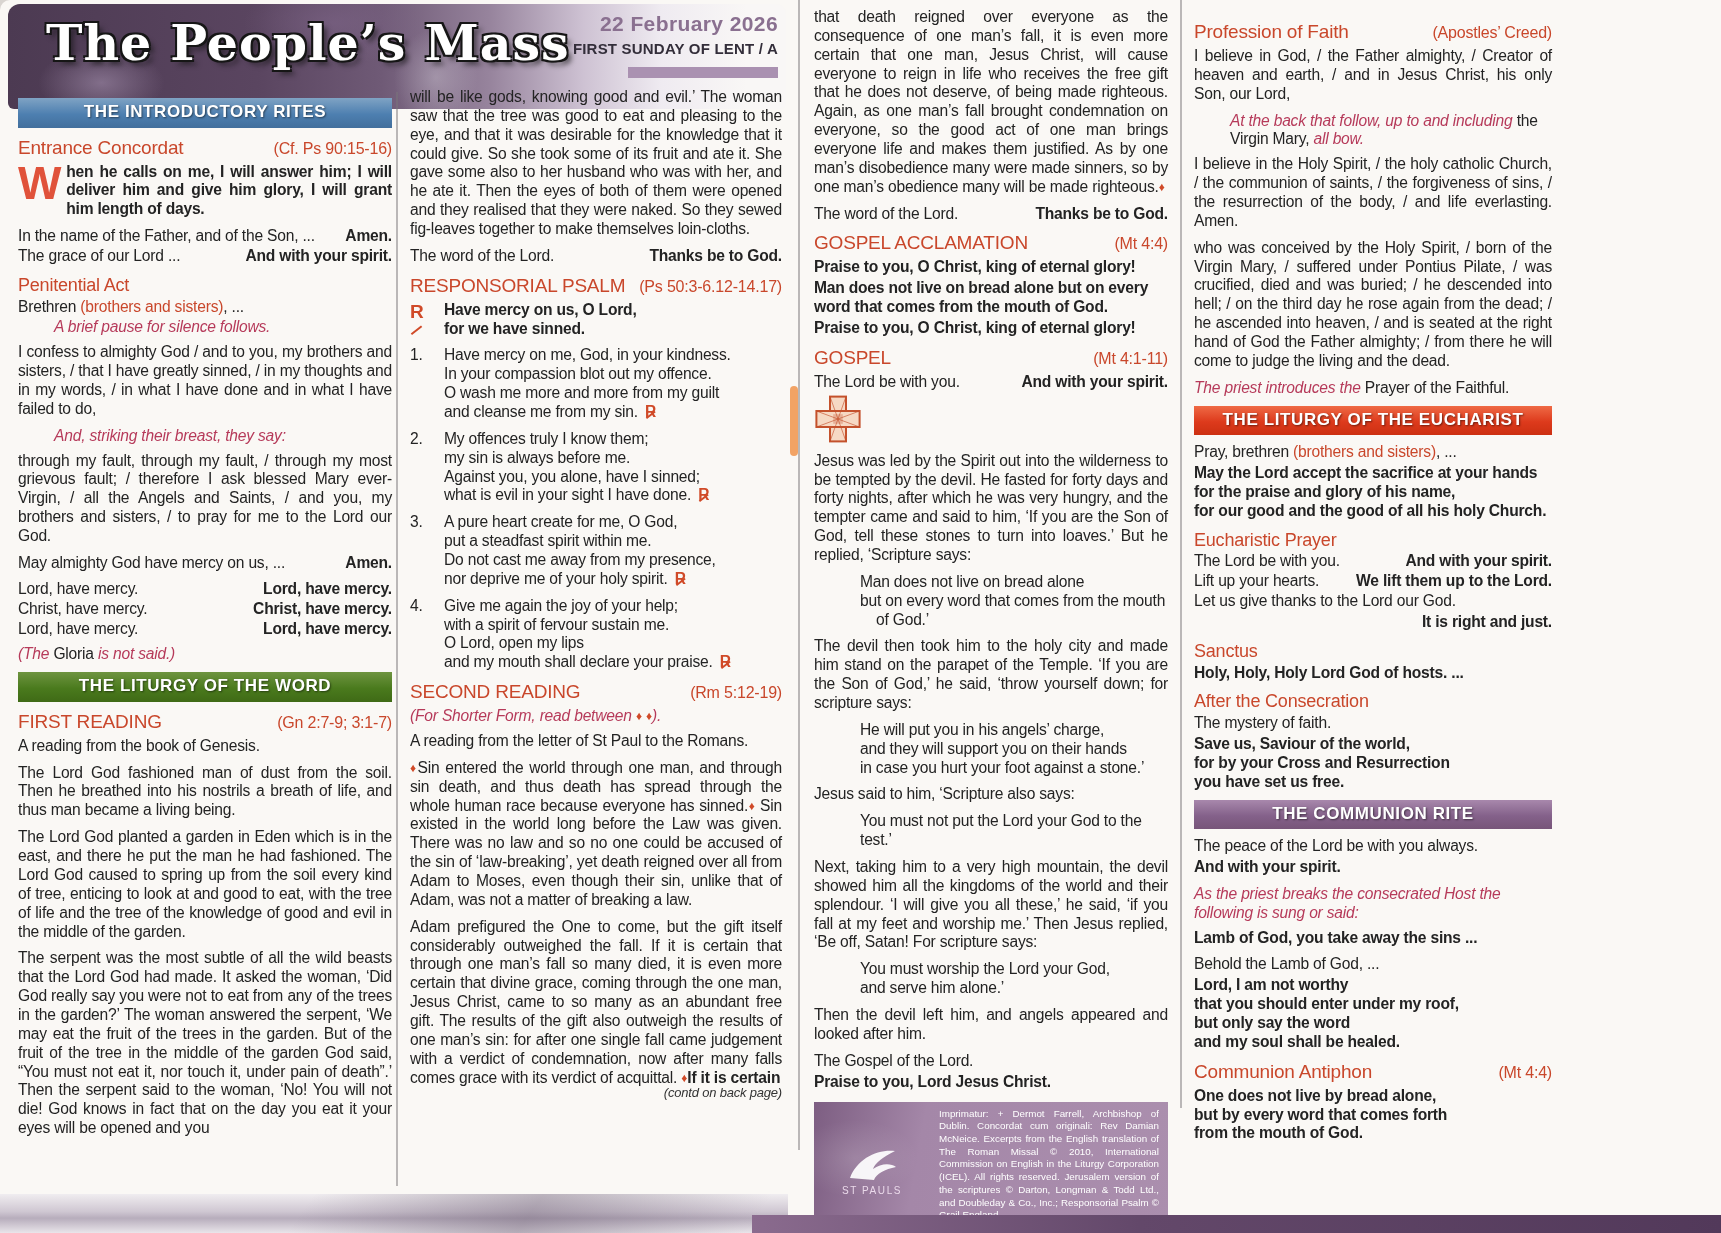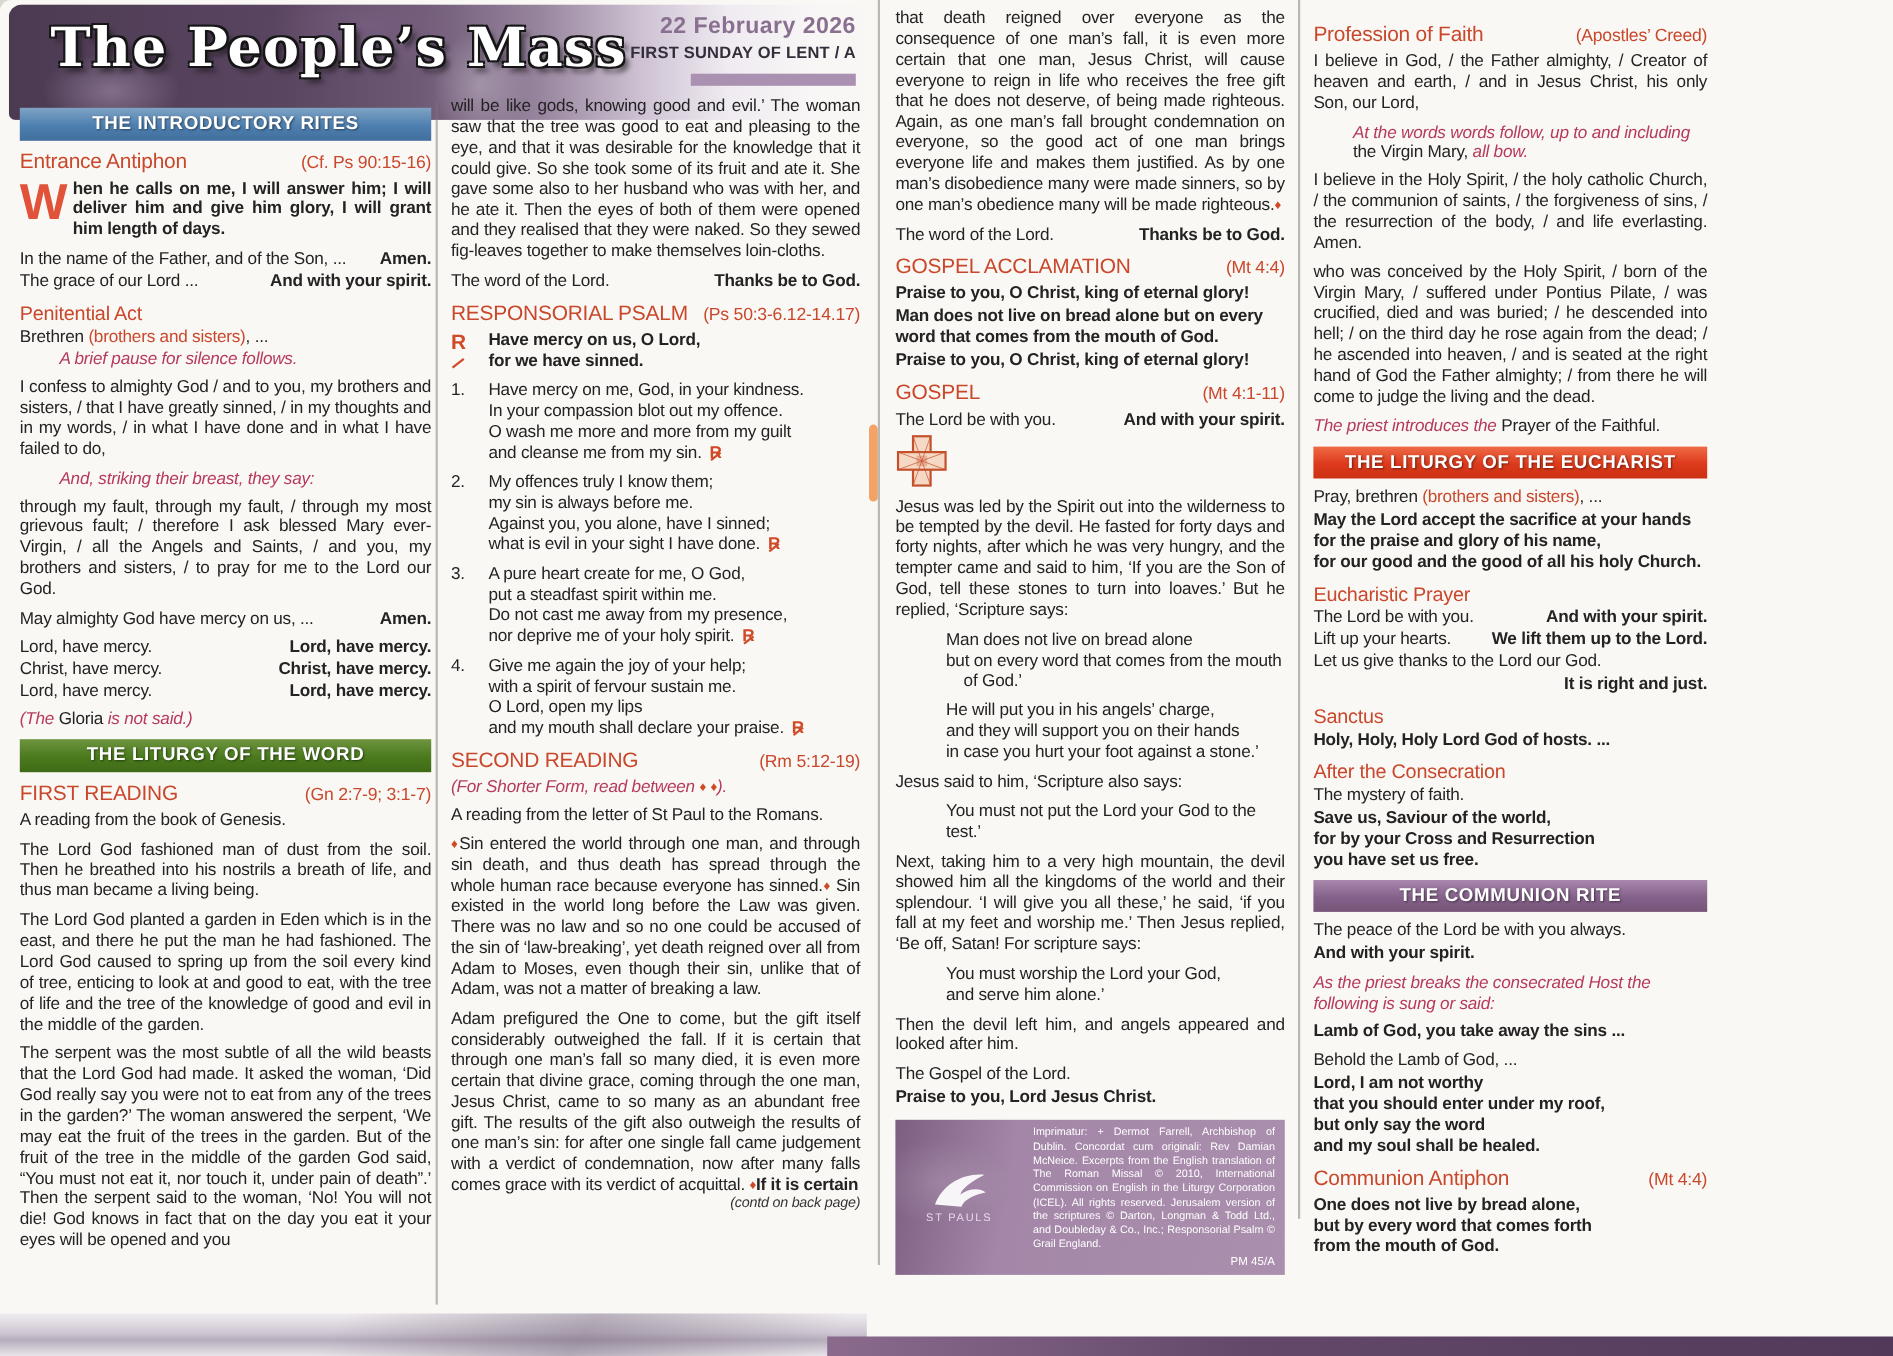--- a/index.html
+++ b/index.html
@@ -93,21 +93,21 @@
     <div class="date">22 February 2026</div>
     <div class="feast">FIRST SUNDAY OF LENT / A</div>
     <div class="feastbar"></div>
   </div>
   <div class="divider d1"></div>
   <div class="divider d2"></div>
   <div class="divider d3"></div>
   <div class="col" id="c0">
       <div class="banner blue">THE INTRODUCTORY RITES</div>
       <div class="hd">
-        <span class="hl">Entrance Antiphon</span>
+        <span class="hl">Entrance Concordat</span>
         <span class="hr">(Cf. Ps 90:15-16)</span>
       </div>
       <div class="para j bold"><span class="dc">W</span>hen he calls on me, I will answer him; I will deliver him and give him glory, I will grant him length of days.</div>
       <div class="resp tight">
         <span class="rl">In the name of the Father, and of the Son, ...</span>
         <span class="rr">Amen.</span>
       </div>
       <div class="resp ">
         <span class="rl">The grace of our Lord ...</span>
         <span class="rr">And with your spirit.</span>
@@ -218,20 +218,21 @@
           </g>
  <rect x="24" y="25" width="12" height="12" fill="#c4512c" opacity="0.3"></rect>
         </svg>
       </div>
       <div class="para j ">Jesus was led by the Spirit out into the wilderness to be tempted by the devil. He fasted for forty days and forty nights, after which he was very hungry, and the tempter came and said to him, ‘If you are the Son of God, tell these stones to turn into loaves.’ But he replied, ‘Scripture says:</div>
       <div class="quote">
         <div class="q1">Man does not live on bread alone</div>
         <div class="q1">but on every word that comes from the mouth</div>
         <div class="q2">of God.’</div>
       </div>
+      <div class="para j ">The devil then took him to the holy city and made him stand on the parapet of the Temple. ‘If you are the Son of God,’ he said, ‘throw yourself down; for scripture says:</div>
       <div class="quote">
         <div class="q1">He will put you in his angels’ charge,</div>
         <div class="q1">and they will support you on their hands</div>
         <div class="q1">in case you hurt your foot against a stone.’</div>
       </div>
       <div class="para ">Jesus said to him, ‘Scripture also says:</div>
       <div class="quote">
         <div class="q1">You must not put the Lord your God to the test.’</div>
       </div>
       <div class="para j ">Next, taking him to a very high mountain, the devil showed him all the kingdoms of the world and their splendour. ‘I will give you all these,’ he said, ‘if you fall at my feet and worship me.’ Then Jesus replied, ‘Be off, Satan! For scripture says:</div>
@@ -251,21 +252,21 @@
         </span>
         <span class="ibody">Imprimatur: + Dermot Farrell, Archbishop of Dublin. Concordat cum originali: Rev Damian McNeice. Excerpts from the English translation of The Roman Missal © 2010, International Commission on English in the Liturgy Corporation (ICEL). All rights reserved. Jerusalem version of the scriptures © Darton, Longman &amp; Todd Ltd., and Doubleday &amp; Co., Inc.; Responsorial Psalm © Grail England.<span class="icode">PM 45/A</span></span>
       </div>
     </div>
   <div class="col" id="c3">
       <div class="hd">
         <span class="hl">Profession of Faith</span>
         <span class="hr">(Apostles’ Creed)</span>
       </div>
       <div class="para j ">I believe in God, / the Father almighty, / Creator of heaven and earth, / and in Jesus Christ, his only Son, our Lord,</div>
-      <div class="rubric ind"><span class="">At the words words follow, up to and including </span><span class="blk">the Virgin Mary,</span><span class=""> all bow.</span></div>
+      <div class="rubric ind"><span class="">At the back that follow, up to and including </span><span class="blk">the Virgin Mary,</span><span class=""> all bow.</span></div>
       <div class="para j ">I believe in the Holy Spirit, / the holy catholic Church, / the communion of saints, / the forgiveness of sins, / the resurrection of the body, / and life everlasting. Amen.</div>
       <div class="para j ">who was conceived by the Holy Spirit, / born of the Virgin Mary, / suffered under Pontius Pilate, / was crucified, died and was buried; / he descended into hell; / on the third day he rose again from the dead; / he ascended into heaven, / and is seated at the right hand of God the Father almighty; / from there he will come to judge the living and the dead.</div>
       <div class="para "><span class="rub">The priest introduces the </span><span class="">Prayer of the Faithful.</span></div>
       <div class="banner redb">THE LITURGY OF THE EUCHARIST</div>
       <div class="para tight"><span class="">Pray, brethren </span><span class="red">(brothers and sisters)</span><span class="">, ...</span></div>
       <div class="para bold">May the Lord accept the sacrifice at your hands<br>for the praise and glory of his name,<br>for our good and the good of all his holy Church.</div>
       <div class="rh">Eucharistic Prayer</div>
       <div class="resp tight">
         <span class="rl">The Lord be with you.</span>
         <span class="rr">And with your spirit.</span>

